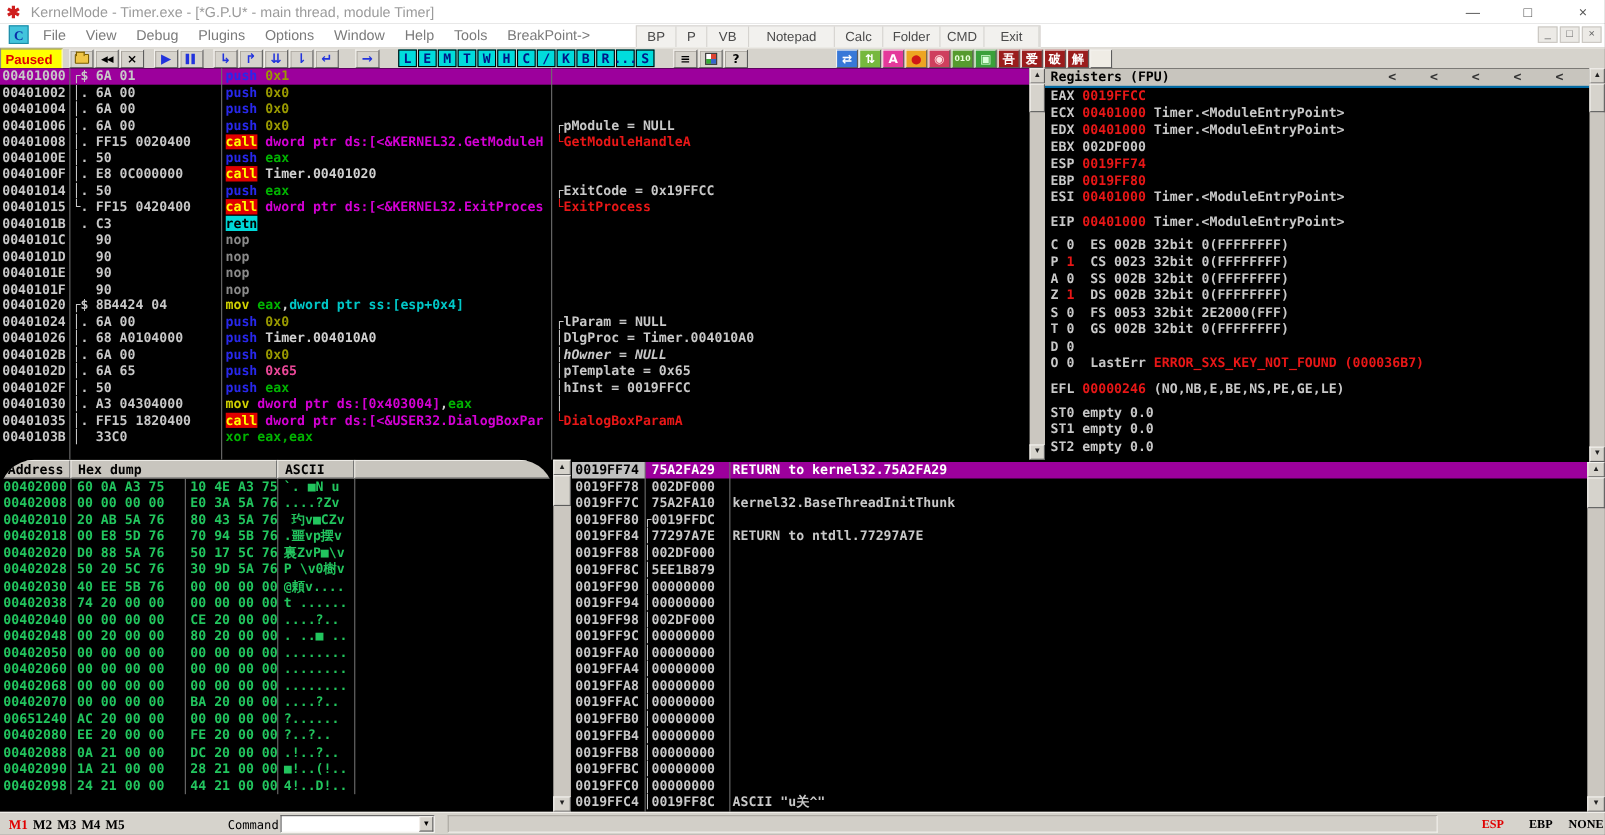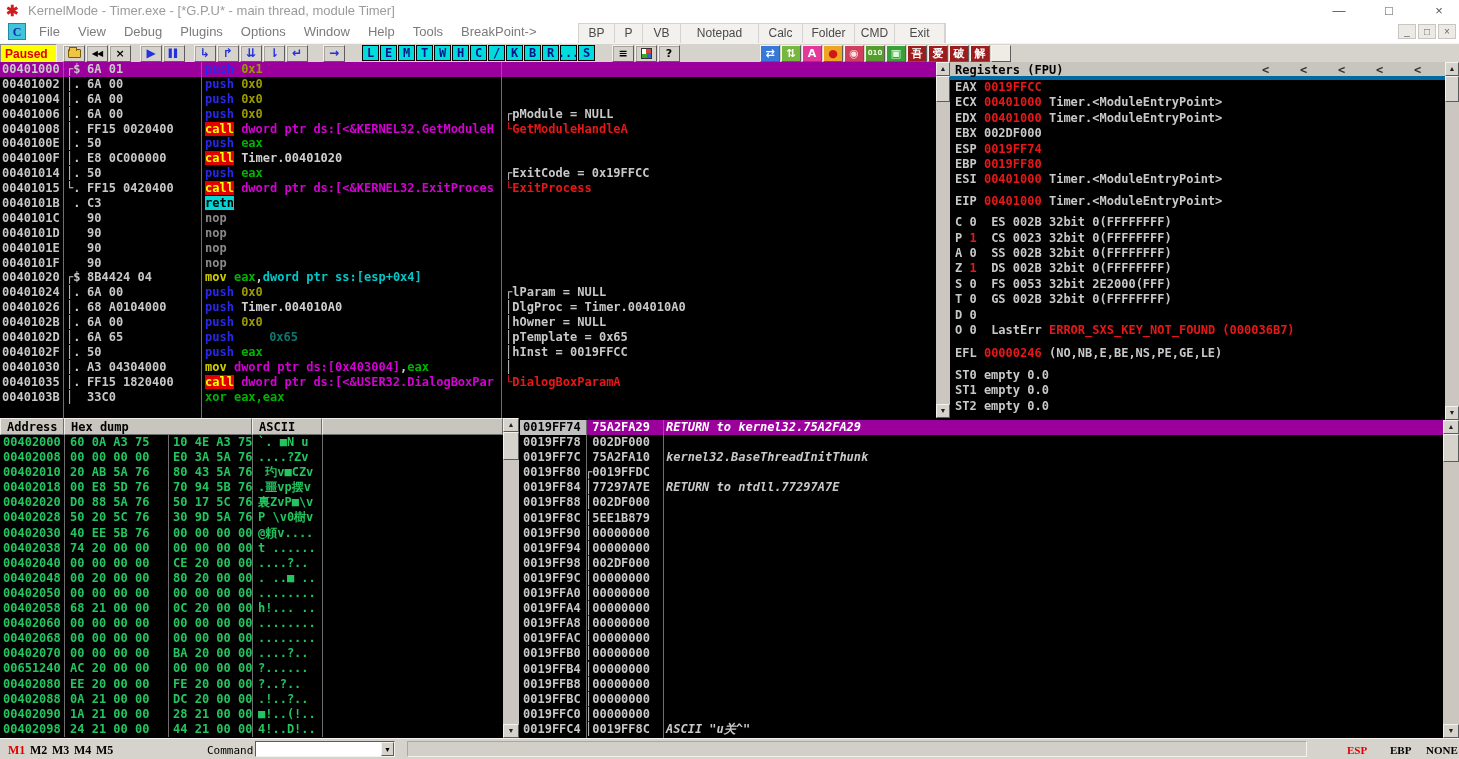--- a/index.html
+++ b/index.html
@@ -40,39 +40,39 @@
   .drow.hl { background:#9c009c; }
   .drow span { position:absolute; top:0; overflow:hidden; }
   .d-addr { left:2px; width:60px; }
   .d-mark { left:66px; width:19px; }
   .d-bytes { left:87px; width:112px; }
   .d-ins { left:205px; width:295px; }
   .d-ins i { font-style:normal; }
   .d-cmt { left:505px; width:428px; }
   
   #registers { left:950px; top:62px; width:495px; height:358px; }
-  #reg-title { height:18px; background:#c8c5be; border-bottom:4px solid #0369a1; color:#000; padding-left:5px; position:relative; line-height:17px; }
+  #reg-title { height:18px; background:#c8c5be; border-bottom:2px solid #0369a1; color:#000; padding-left:5px; position:relative; line-height:17px; }
   .chev { position:absolute; top:0; color:#333; }
   .reg-line { white-space:pre; line-height:15.4px; padding-left:5px; color:#c8c8c8; }
   .red { color:#e81717; }
   .gap6 { margin-top:6px; } .gap7 { margin-top:7px; }
   
-  #dump { left:0; top:418px; width:503px; height:320px; }
+  #dump { left:0; top:418px; width:503px; height:320px;border-radius:31px; }
   #dump-header { height:17px; display:flex; }
   .dh-box { height:17px; background:#c8c5be; border:1px solid; border-color:#f0eee9 #6e6e6e #6e6e6e #f0eee9; color:#000; padding:1px 0 0 6px; }
   .dump-row { position:relative; height:15.1px; line-height:15.1px; white-space:pre; color:#22c55e; }
   .dump-row span { position:absolute; top:0; }
   .du-addr { left:3px; } .du-h1 { left:70px; } .du-h2 { left:173px; } .du-ascii { left:258px; width:62px; overflow:hidden; }
   
   #stack { left:520px; top:420px; width:923px; height:318px; }
   .stack-row { position:relative; height:15.1px; line-height:15.1px; white-space:pre; color:#c8c8c8; }
   .stack-row span { position:absolute; top:0; }
   .st-addr { left:3px; width:62px; }
   .st-val { left:65px; }
-  .st-cmt { left:146px;font-style:italic; }
+  .st-cmt { left:146px; }
   .stack-row.hl { background:linear-gradient(to right,#c0c0c0 0 66px,#9c009c 66px 100%); }
   .stack-row.hl .st-addr { color:#000; }
   .stack-row.hl .st-val, .stack-row.hl .st-cmt { color:#fff; }
   
   .sb { position:absolute; background:#cbc7c0; }
   .sb-btn { position:absolute; left:0; width:100%; height:14px; background:#d6d3cc; border:1px solid; border-color:#f4f2ee #5c5c5c #5c5c5c #f4f2ee; font-size:7px; color:#222; text-align:center; line-height:12px; }
   .sb-thumb { position:absolute; left:0; width:100%; background:#d6d3cc; border:1px solid; border-color:#f4f2ee #5c5c5c #5c5c5c #f4f2ee; }
   
   #statusbar { left:0; top:738px; width:1459px; height:21px; background:#d6d3cc; border-top:1px solid #f4f2ee; }
   .m-tab { position:absolute; top:4px; font:bold 12px "Liberation Serif",serif; color:#000; }
@@ -187,22 +187,22 @@
       <div class="drow"><span class="d-addr">00401014</span><span class="d-mark">│.</span><span class="d-bytes">50</span><span class="d-ins"><i style="color: rgb(40, 40, 236);">push</i><i style="color: rgb(208, 208, 208);"> </i><i style="color: rgb(0, 180, 0);">eax</i></span><span class="d-cmt" style="color: rgb(200, 200, 200);">┌ExitCode = 0x19FFCC</span></div>
       <div class="drow"><span class="d-addr">00401015</span><span class="d-mark">└.</span><span class="d-bytes">FF15 0420400</span><span class="d-ins"><i style="color: rgb(255, 255, 0); background: rgb(224, 0, 0);">call</i><i style="color: rgb(212, 0, 212);"> dword ptr ds:[&lt;&amp;KERNEL32.ExitProces</i></span><span class="d-cmt" style="color: rgb(232, 23, 23);">└ExitProcess</span></div>
       <div class="drow"><span class="d-addr">0040101B</span><span class="d-mark"> .</span><span class="d-bytes">C3</span><span class="d-ins"><i style="color: rgb(0, 0, 0); background: rgb(0, 216, 216);">retn</i></span></div>
       <div class="drow"><span class="d-addr">0040101C</span><span class="d-mark"></span><span class="d-bytes">90</span><span class="d-ins"><i style="color: rgb(138, 138, 138);">nop</i></span></div>
       <div class="drow"><span class="d-addr">0040101D</span><span class="d-mark"></span><span class="d-bytes">90</span><span class="d-ins"><i style="color: rgb(138, 138, 138);">nop</i></span></div>
       <div class="drow"><span class="d-addr">0040101E</span><span class="d-mark"></span><span class="d-bytes">90</span><span class="d-ins"><i style="color: rgb(138, 138, 138);">nop</i></span></div>
       <div class="drow"><span class="d-addr">0040101F</span><span class="d-mark"></span><span class="d-bytes">90</span><span class="d-ins"><i style="color: rgb(138, 138, 138);">nop</i></span></div>
       <div class="drow"><span class="d-addr">00401020</span><span class="d-mark">┌$</span><span class="d-bytes">8B4424 04</span><span class="d-ins"><i style="color: rgb(208, 208, 0);">mov</i><i style="color: rgb(208, 208, 208);"> </i><i style="color: rgb(0, 180, 0);">eax</i><i style="color: rgb(208, 208, 208);">,</i><i style="color: rgb(0, 200, 200);">dword ptr ss:[esp+0x4]</i></span></div>
       <div class="drow"><span class="d-addr">00401024</span><span class="d-mark">│.</span><span class="d-bytes">6A 00</span><span class="d-ins"><i style="color: rgb(40, 40, 236);">push</i><i style="color: rgb(154, 154, 0);"> 0x0</i></span><span class="d-cmt" style="color: rgb(200, 200, 200);">┌lParam = NULL</span></div>
       <div class="drow"><span class="d-addr">00401026</span><span class="d-mark">│.</span><span class="d-bytes">68 A0104000</span><span class="d-ins"><i style="color: rgb(40, 40, 236);">push</i><i style="color: rgb(208, 208, 208);"> Timer.004010A0</i></span><span class="d-cmt" style="color: rgb(200, 200, 200);">│DlgProc = Timer.004010A0</span></div>
-      <div class="drow"><span class="d-addr">0040102B</span><span class="d-mark">│.</span><span class="d-bytes">6A 00</span><span class="d-ins"><i style="color: rgb(40, 40, 236);">push</i><i style="color: rgb(154, 154, 0);"> 0x0</i></span><span class="d-cmt" style="color: rgb(200, 200, 200);">│hOwner = NULL</span></div>
-      <div class="drow"><span class="d-addr">0040102D</span><span class="d-mark">│.</span><span class="d-bytes">6A 65</span><span class="d-ins"><i style="color: rgb(40, 40, 236);">push</i><i style="color: #0f766e; padding-left: 28px;"> 0x65</i></span><span class="d-cmt" style="color: rgb(200, 200, 200);">│pTemplate = 0x65</span></div>
+      <div class="drow"><span class="d-addr">0040102B</span><span class="d-mark">│.</span><span class="d-bytes">6A 00</span><span class="d-ins"><i style="color: rgb(40, 40, 236);">push</i><i style="color: rgb(154, 154, 0);"> 0x0</i></span><span class="d-cmt" style="color: rgb(200, 200, 200); font-style: italic;">│hOwner = NULL</span></div>
+      <div class="drow"><span class="d-addr">0040102D</span><span class="d-mark">│.</span><span class="d-bytes">6A 65</span><span class="d-ins"><i style="color: rgb(40, 40, 236);">push</i><i style="color: #ec4899;"> 0x65</i></span><span class="d-cmt" style="color: rgb(200, 200, 200);">│pTemplate = 0x65</span></div>
       <div class="drow"><span class="d-addr">0040102F</span><span class="d-mark">│.</span><span class="d-bytes">50</span><span class="d-ins"><i style="color: rgb(40, 40, 236);">push</i><i style="color: rgb(208, 208, 208);"> </i><i style="color: rgb(0, 180, 0);">eax</i></span><span class="d-cmt" style="color: rgb(200, 200, 200);">│hInst = 0019FFCC</span></div>
       <div class="drow"><span class="d-addr">00401030</span><span class="d-mark">│.</span><span class="d-bytes">A3 04304000</span><span class="d-ins"><i style="color: rgb(208, 208, 0);">mov</i><i style="color: rgb(208, 208, 208);"> </i><i style="color: rgb(212, 0, 212);">dword ptr ds:[0x403004]</i><i style="color: rgb(208, 208, 208);">,</i><i style="color: rgb(0, 180, 0);">eax</i></span><span class="d-cmt" style="color: rgb(200, 200, 200);">│</span></div>
       <div class="drow"><span class="d-addr">00401035</span><span class="d-mark">│.</span><span class="d-bytes">FF15 1820400</span><span class="d-ins"><i style="color: rgb(255, 255, 0); background: rgb(224, 0, 0);">call</i><i style="color: rgb(212, 0, 212);"> dword ptr ds:[&lt;&amp;USER32.DialogBoxPar</i></span><span class="d-cmt" style="color: rgb(232, 23, 23);">└DialogBoxParamA</span></div>
       <div class="drow"><span class="d-addr">0040103B</span><span class="d-mark">│</span><span class="d-bytes">33C0</span><span class="d-ins"><i style="color: rgb(0, 180, 0);">xor</i><i style="color: rgb(0, 180, 0);"> eax,eax</i></span></div>
     </div>
   <div class="vline" style="left:63px;"></div>
   <div class="vline" style="left:201px;"></div>
   <div class="vline" style="left:501px;"></div>
 </div>
 <div class="sb abs" style="left:936px; top:62px; width:14px; height:356px;">
@@ -260,21 +260,20 @@
       <div class="dump-row"><span class="du-addr">00402008</span><span class="du-h1">00 00 00 00</span><span class="du-h2">E0 3A 5A 76</span><span class="du-ascii">....?Zv</span></div>
       <div class="dump-row"><span class="du-addr">00402010</span><span class="du-h1">20 AB 5A 76</span><span class="du-h2">80 43 5A 76</span><span class="du-ascii"> 玓v■CZv</span></div>
       <div class="dump-row"><span class="du-addr">00402018</span><span class="du-h1">00 E8 5D 76</span><span class="du-h2">70 94 5B 76</span><span class="du-ascii">.噩vp摆v</span></div>
       <div class="dump-row"><span class="du-addr">00402020</span><span class="du-h1">D0 88 5A 76</span><span class="du-h2">50 17 5C 76</span><span class="du-ascii">裏ZvP■\v</span></div>
       <div class="dump-row"><span class="du-addr">00402028</span><span class="du-h1">50 20 5C 76</span><span class="du-h2">30 9D 5A 76</span><span class="du-ascii">P \v0樹v</span></div>
       <div class="dump-row"><span class="du-addr">00402030</span><span class="du-h1">40 EE 5B 76</span><span class="du-h2">00 00 00 00</span><span class="du-ascii">@頼v....</span></div>
       <div class="dump-row"><span class="du-addr">00402038</span><span class="du-h1">74 20 00 00</span><span class="du-h2">00 00 00 00</span><span class="du-ascii">t ......</span></div>
       <div class="dump-row"><span class="du-addr">00402040</span><span class="du-h1">00 00 00 00</span><span class="du-h2">CE 20 00 00</span><span class="du-ascii">....?..</span></div>
       <div class="dump-row"><span class="du-addr">00402048</span><span class="du-h1">00 20 00 00</span><span class="du-h2">80 20 00 00</span><span class="du-ascii">. ..■ ..</span></div>
       <div class="dump-row"><span class="du-addr">00402050</span><span class="du-h1">00 00 00 00</span><span class="du-h2">00 00 00 00</span><span class="du-ascii">........</span></div>
-      <div class="dump-row"><span class="du-addr">00402058</span><span class="du-h1">68 21 00 00</span><span class="du-h2">0C 20 00 00</span><span class="du-ascii">h!... ..</span></div>
       <div class="dump-row"><span class="du-addr">00402060</span><span class="du-h1">00 00 00 00</span><span class="du-h2">00 00 00 00</span><span class="du-ascii">........</span></div>
       <div class="dump-row"><span class="du-addr">00402068</span><span class="du-h1">00 00 00 00</span><span class="du-h2">00 00 00 00</span><span class="du-ascii">........</span></div>
       <div class="dump-row"><span class="du-addr">00402070</span><span class="du-h1">00 00 00 00</span><span class="du-h2">BA 20 00 00</span><span class="du-ascii">....?..</span></div>
       <div class="dump-row"><span class="du-addr">00651240</span><span class="du-h1">AC 20 00 00</span><span class="du-h2">00 00 00 00</span><span class="du-ascii">?......</span></div>
       <div class="dump-row"><span class="du-addr">00402080</span><span class="du-h1">EE 20 00 00</span><span class="du-h2">FE 20 00 00</span><span class="du-ascii">?..?..</span></div>
       <div class="dump-row"><span class="du-addr">00402088</span><span class="du-h1">0A 21 00 00</span><span class="du-h2">DC 20 00 00</span><span class="du-ascii">.!..?..</span></div>
       <div class="dump-row"><span class="du-addr">00402090</span><span class="du-h1">1A 21 00 00</span><span class="du-h2">28 21 00 00</span><span class="du-ascii">■!..(!..</span></div>
       <div class="dump-row"><span class="du-addr">00402098</span><span class="du-h1">24 21 00 00</span><span class="du-h2">44 21 00 00</span><span class="du-ascii">4!..D!..</span></div>
     </div>
 </div>

